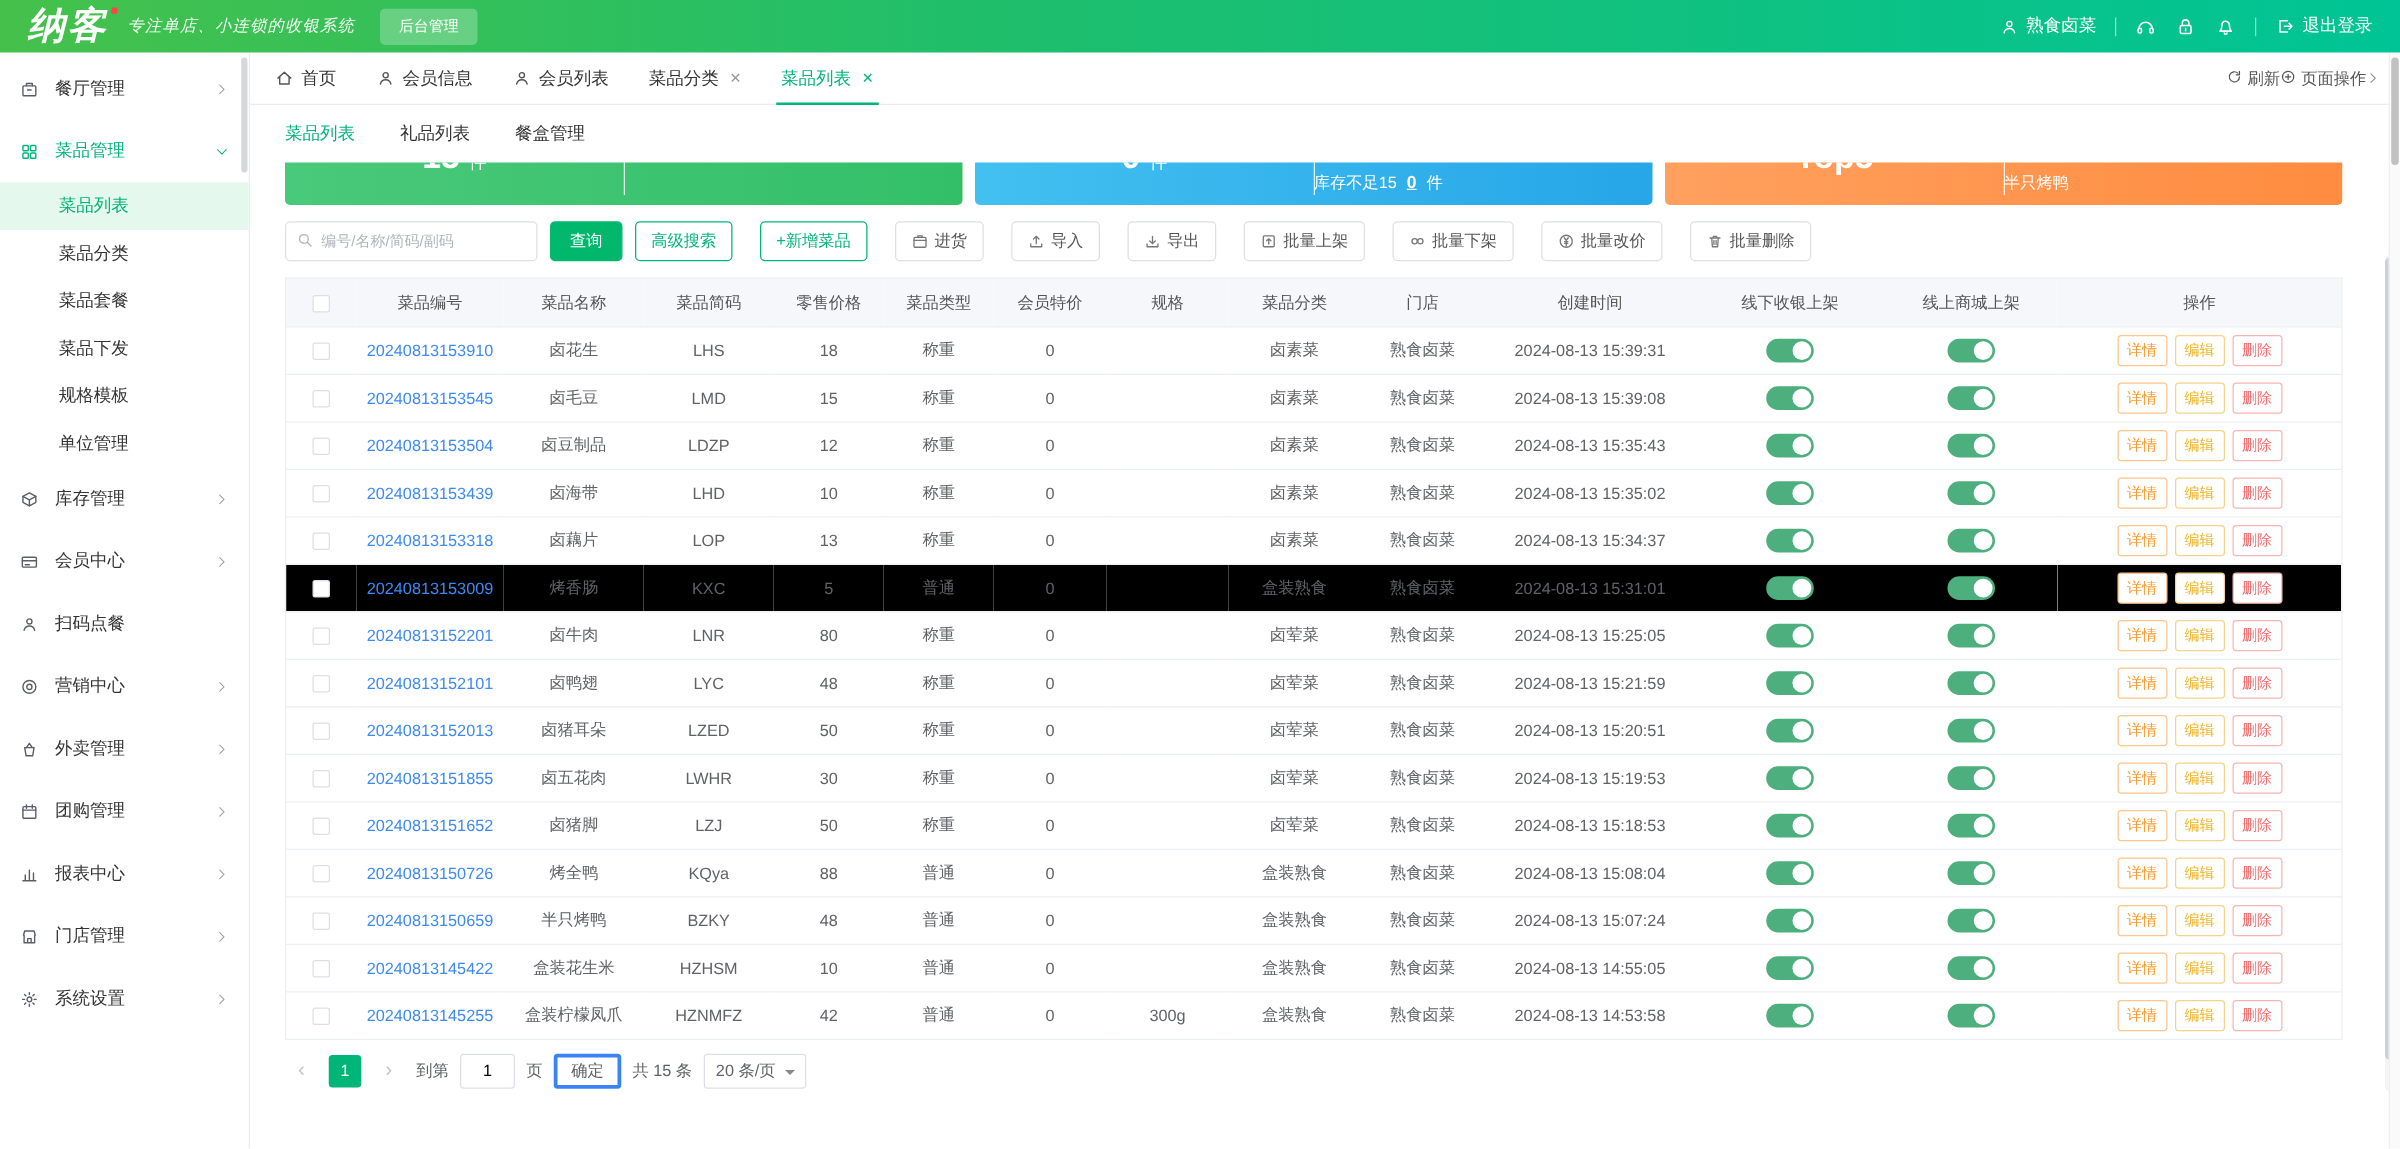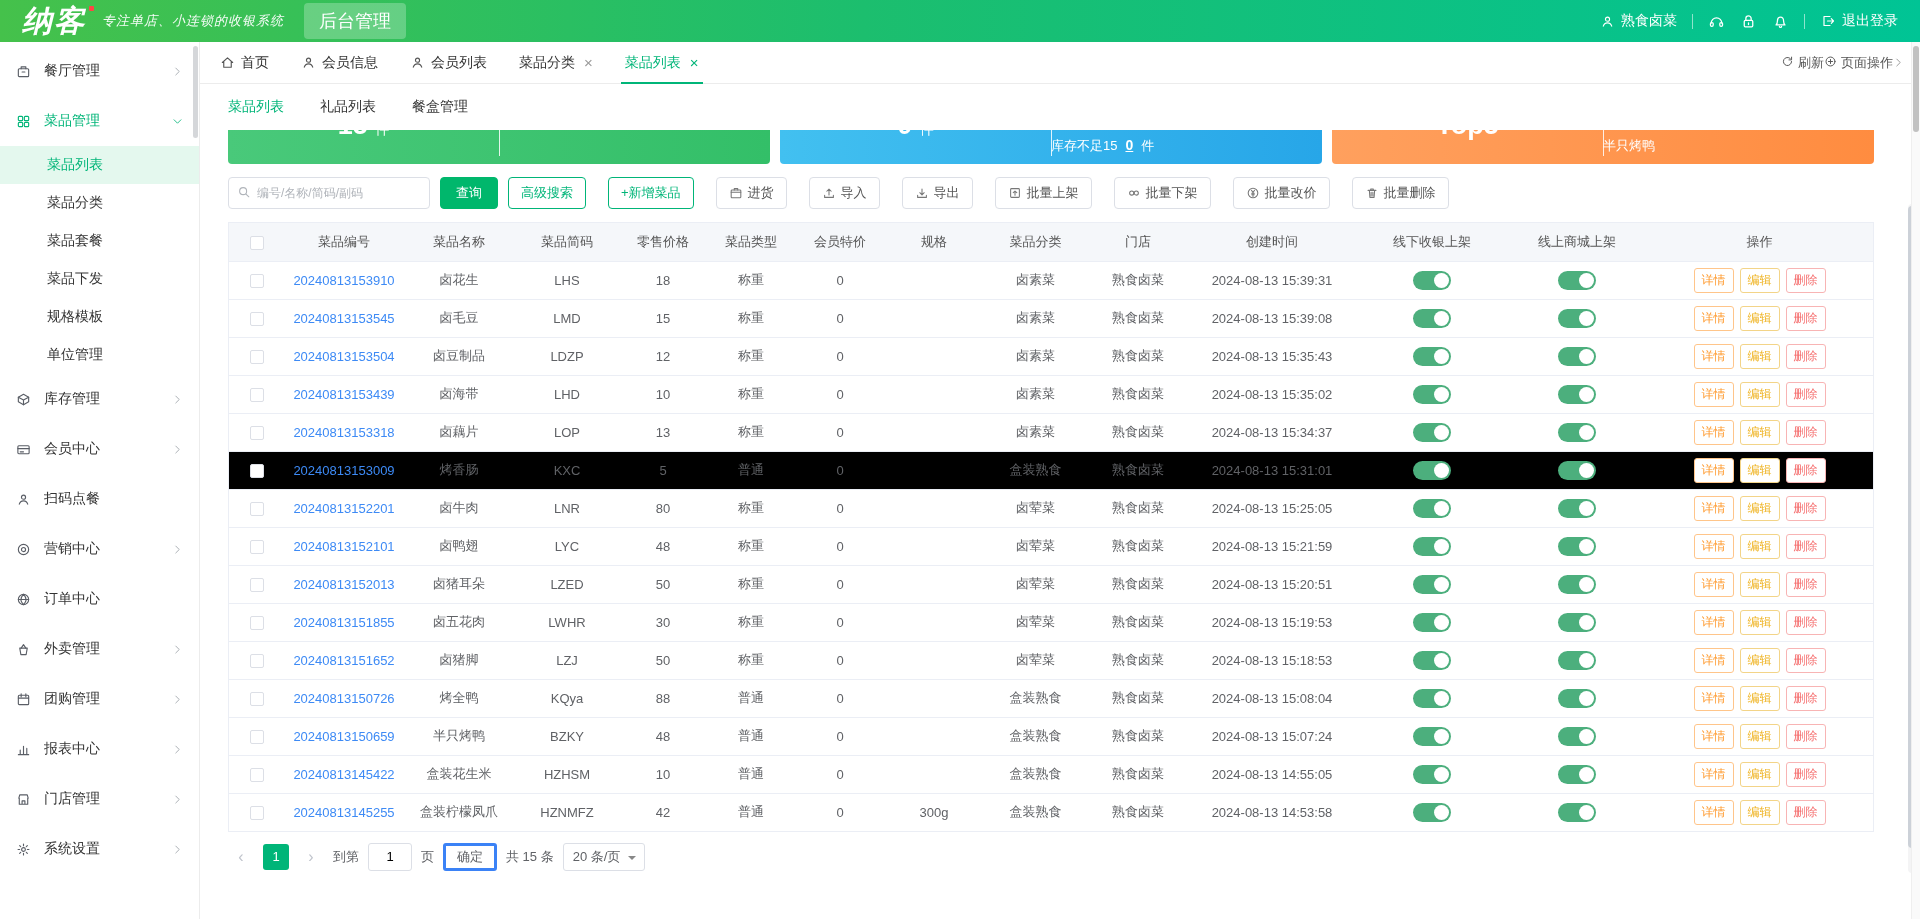--- a/index.html
+++ b/index.html
@@ -4,21 +4,21 @@
 <style>
 *{margin:0;padding:0;box-sizing:border-box}
 body{width:1920px;height:919px;overflow:hidden;font-family:"Liberation Sans","DejaVu Sans",sans-serif;background:#fff;color:#333;font-size:14px}
 .app{width:1920px;height:919px;display:flex;flex-direction:column}
 
 
 .header{height:42px;flex:0 0 42px;background:linear-gradient(90deg,#45c14b 0%,#1cbe6e 45%,#00c495 100%);display:flex;align-items:center;color:#fff;padding:0 22px;position:relative;z-index:5}
 .logo{font-size:30px;font-weight:bold;font-style:italic;letter-spacing:2px;position:relative;line-height:1}
 .logo::after{content:"";position:absolute;top:0;right:-8px;width:5px;height:5px;background:#ff4545;border-radius:1px}
 .tagline{font-size:13px;font-style:italic;margin:0 20px 0 16px;letter-spacing:1px;opacity:.95}
-.backend-chip{background:rgba(255,255,255,.25);border-radius:4px;padding:6px 15px;font-size:18px;cursor:pointer}
+.backend-chip{background:rgba(255,255,255,.25);border-radius:4px;padding:6px 15px;font-size:12px;cursor:pointer}
 .header-right{margin-left:auto;display:flex;align-items:center;gap:15px;font-size:14px}
 .h-item{display:flex;align-items:center;gap:6px;cursor:pointer}
 .h-divider{width:1px;height:15px;background:rgba(255,255,255,.55)}
 .header svg{display:block}
 
 
 .body{flex:1;display:flex;min-height:0;position:relative}
 
 
 .sidebar{width:200px;flex:0 0 200px;background:#fff;border-right:1px solid #ececec;position:relative;padding-top:4px;overflow:hidden}
@@ -252,29 +252,20 @@
                 <circle cx="8" cy="8" r="5.5"></circle>
                 <circle cx="8" cy="8" r="2.2"></circle>
               </svg>
             </span>
             <span class="sb-label">营销中心</span>
             <span class="arrow">
               <svg viewBox="0 0 16 16" width="11" height="11" fill="none" stroke="currentColor" stroke-width="1.2" stroke-linecap="round" stroke-linejoin="round">
                 <path d="m5.5 3 5 5-5 5"></path>
               </svg>
             </span>
-          </div>
-          <div class="sb-item">
-            <span class="icon">
-              <svg viewBox="0 0 16 16" width="15" height="15" fill="none" stroke="currentColor" stroke-width="1.2" stroke-linecap="round" stroke-linejoin="round">
-                <circle cx="8" cy="8" r="5.5"></circle>
-                <path d="M2.5 8h11M8 2.5c-3.4 3.5-3.4 7.5 0 11M8 2.5c3.4 3.5 3.4 7.5 0 11"></path>
-              </svg>
-            </span>
-            <span class="sb-label">订单中心</span>
           </div>
           <div class="sb-item">
             <span class="icon">
               <svg viewBox="0 0 16 16" width="15" height="15" fill="none" stroke="currentColor" stroke-width="1.2" stroke-linecap="round" stroke-linejoin="round">
                 <path d="M4 6.5h8l-1.2 7H5.2z"></path>
                 <path d="M5.5 6.5 8 2.8l2.5 3.7"></path>
               </svg>
             </span>
             <span class="sb-label">外卖管理</span>
             <span class="arrow">

